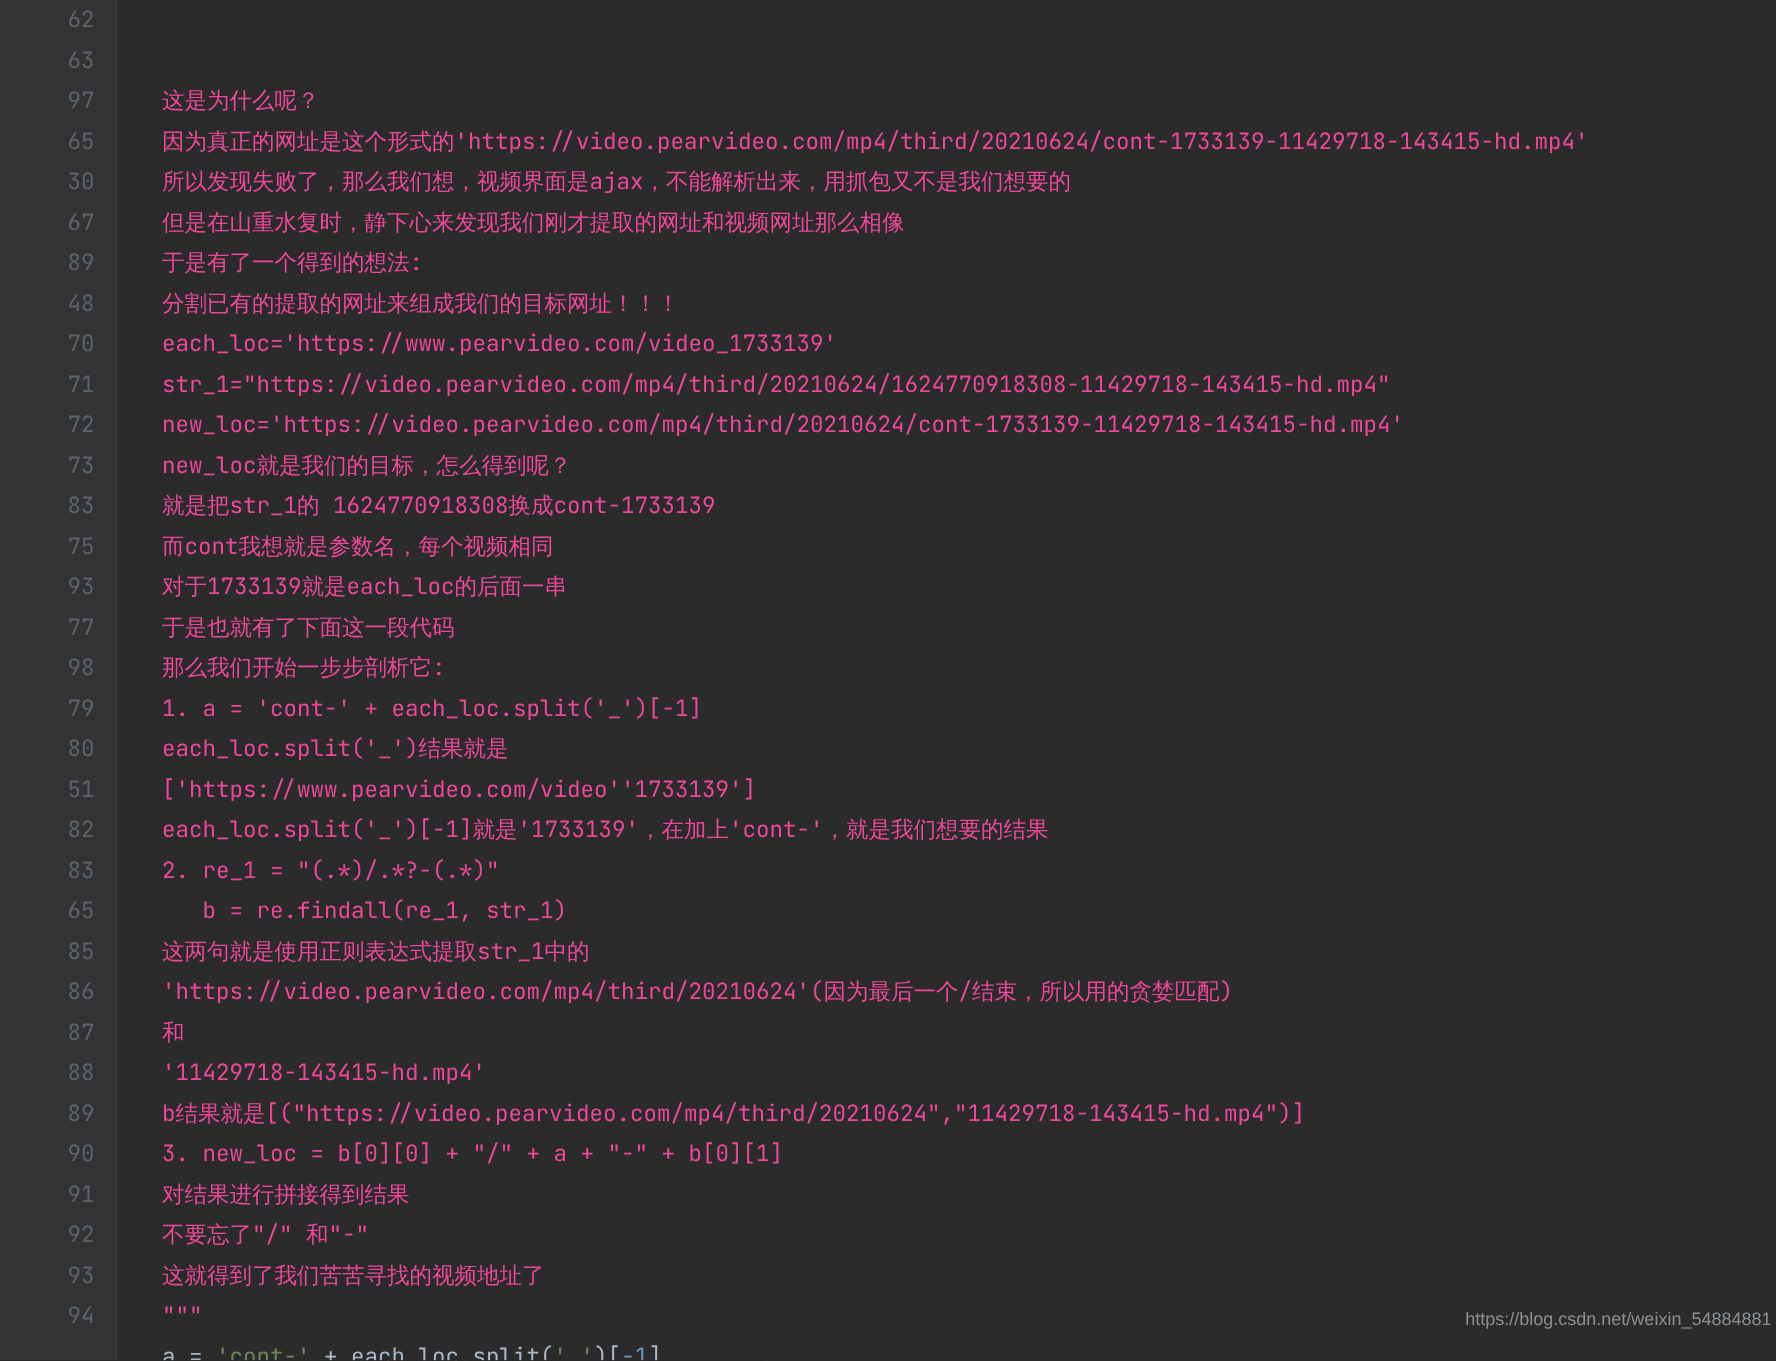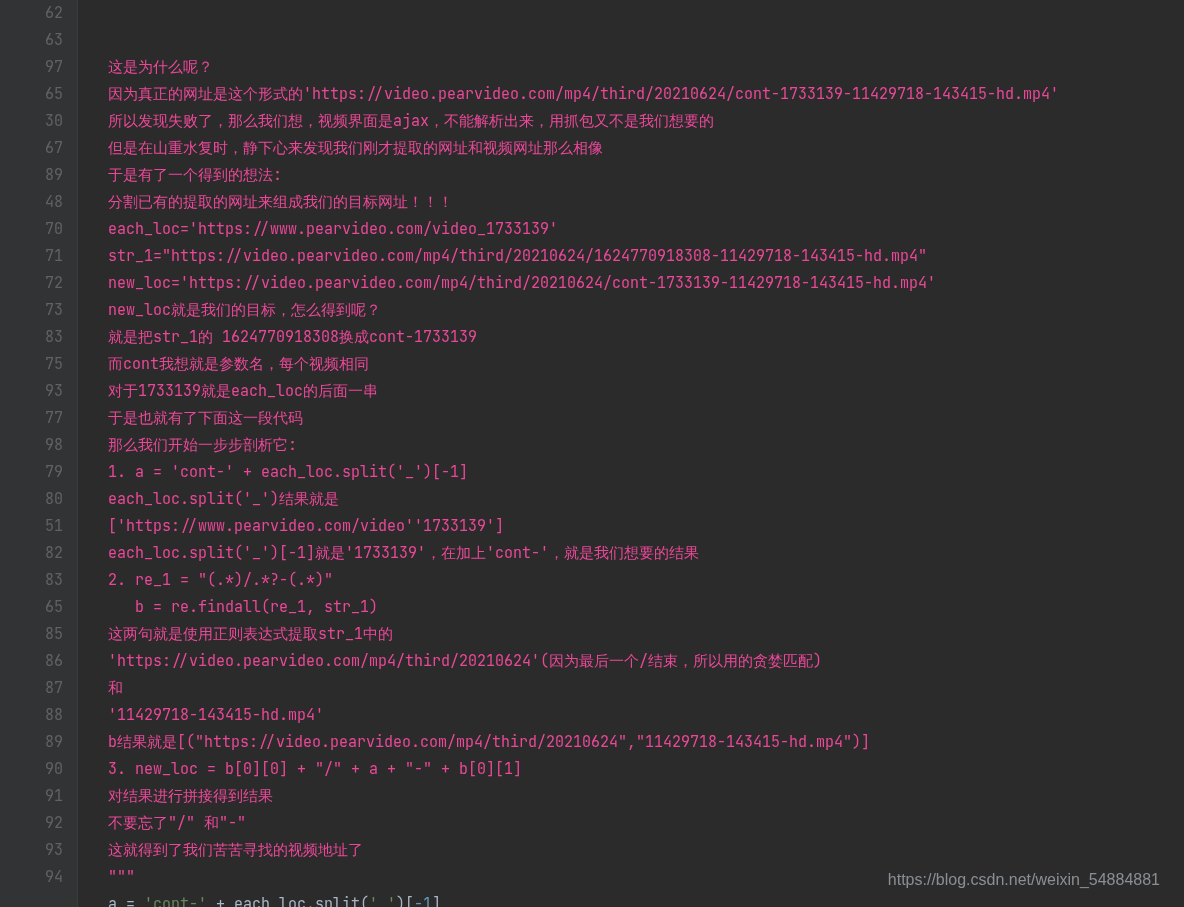--- a/index.html
+++ b/index.html
@@ -6,21 +6,21 @@
   .editor{display:flex;width:1184px;height:907px;overflow:hidden;background:#2b2b2b;}
   .gutter{background:#313335;color:#606366;width:78px;text-align:right;padding-right:14px;box-sizing:border-box;user-select:none;border-right:1px solid #3a3d3f;}
   .code{flex:1;padding-left:30px;white-space:pre;overflow:hidden;position:relative;}
   .ln{height:27px;}
   .cl{height:27px;display:block;white-space:pre;}
   .cmt{color:#ec4899;}
   .str{color:#6a8759;}
   .num{color:#6897bb;}
   .kw{color:#a9b7c6;}
   .op{color:#a9b7c6;}
-  .watermark{position:absolute;right:24px;bottom:14px;color:#9aa0a6;font-size:16px;font-family:Arial,sans-serif;opacity:.85;pointer-events:none;}
+  .watermark{position:absolute;right:3px;bottom:14px;color:#9aa0a6;font-size:12px;font-family:Arial,sans-serif;opacity:.85;pointer-events:none;}
 </style>
 </head>
 <body>
 
 <div class="editor">
   <div class="gutter" id="gutter">
       <div class="ln">62</div>
       <div class="ln">63</div>
       <div class="ln">97</div>
       <div class="ln">65</div>

